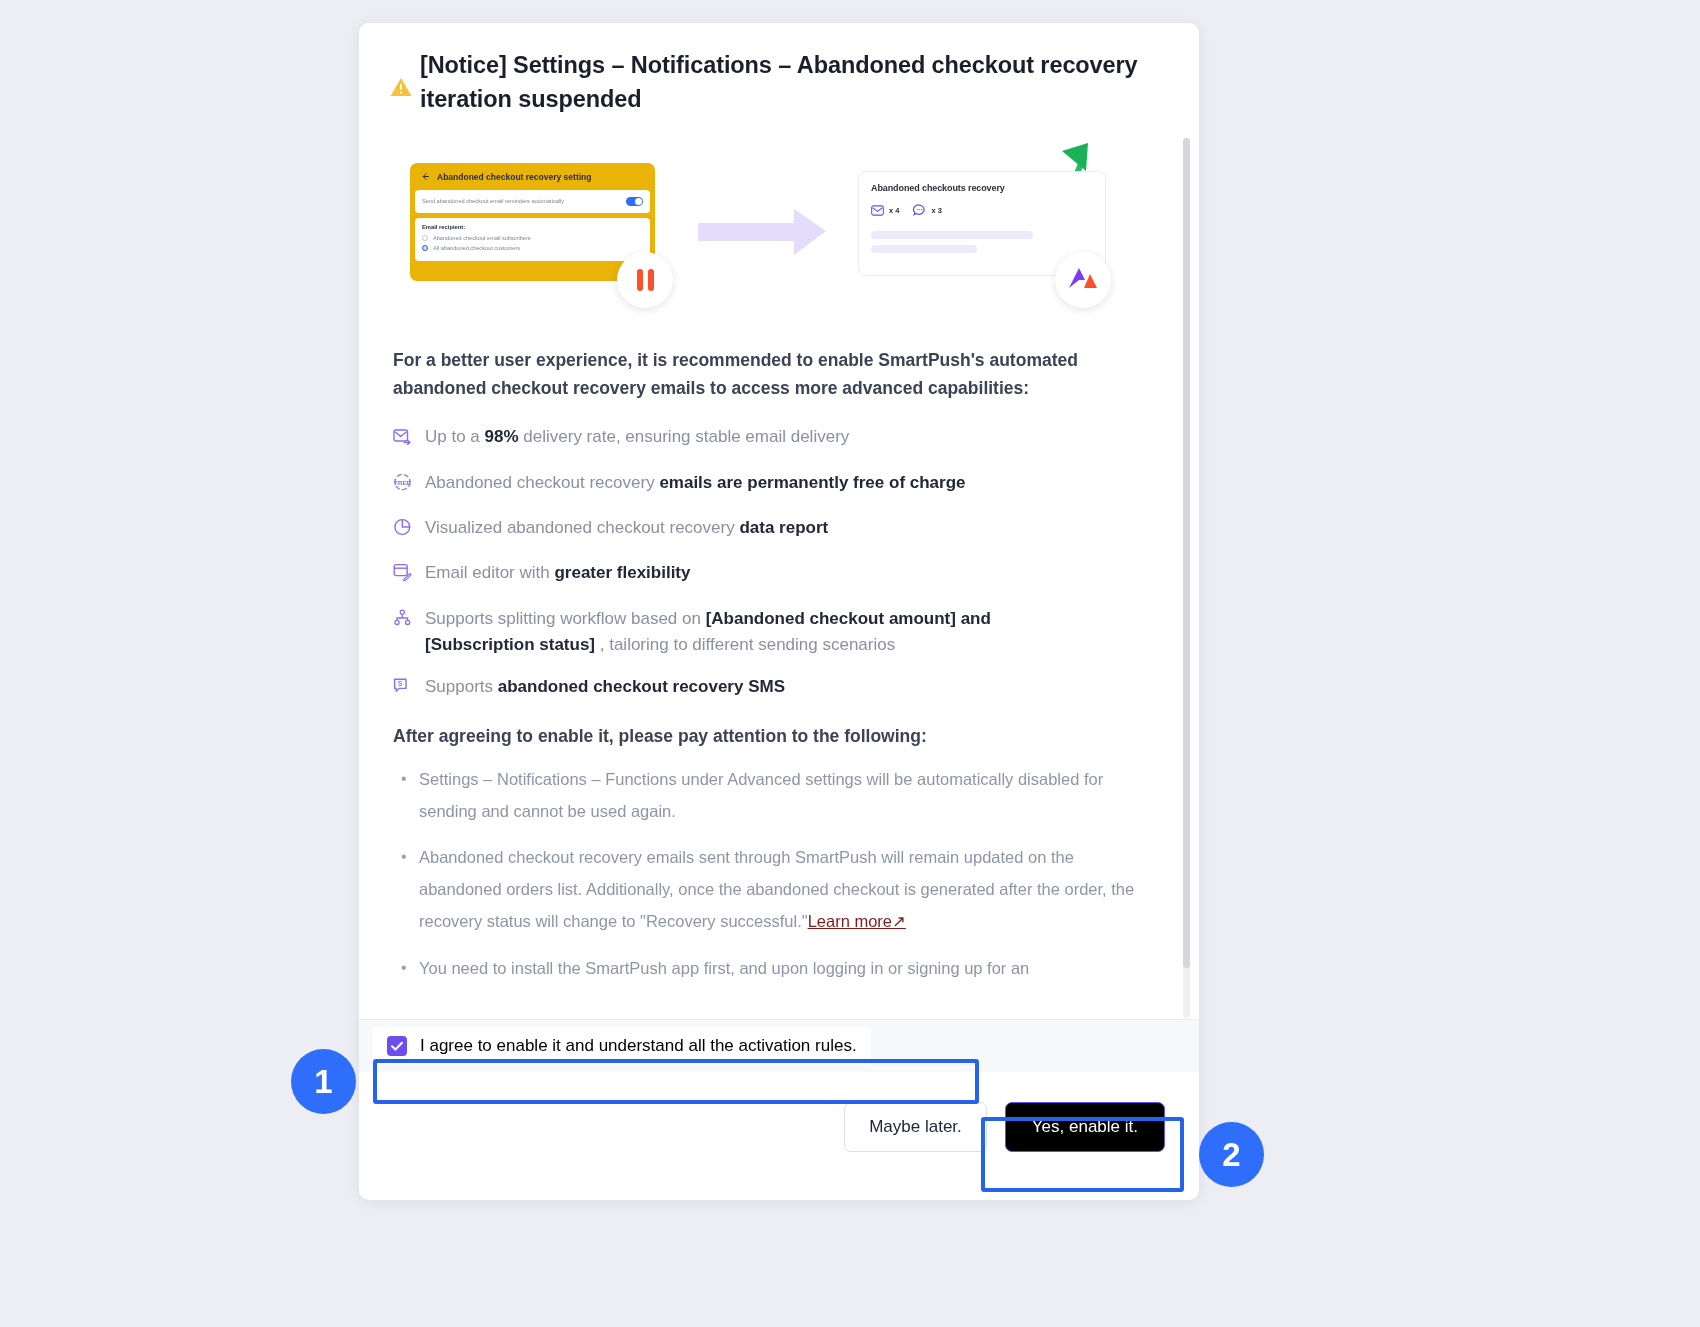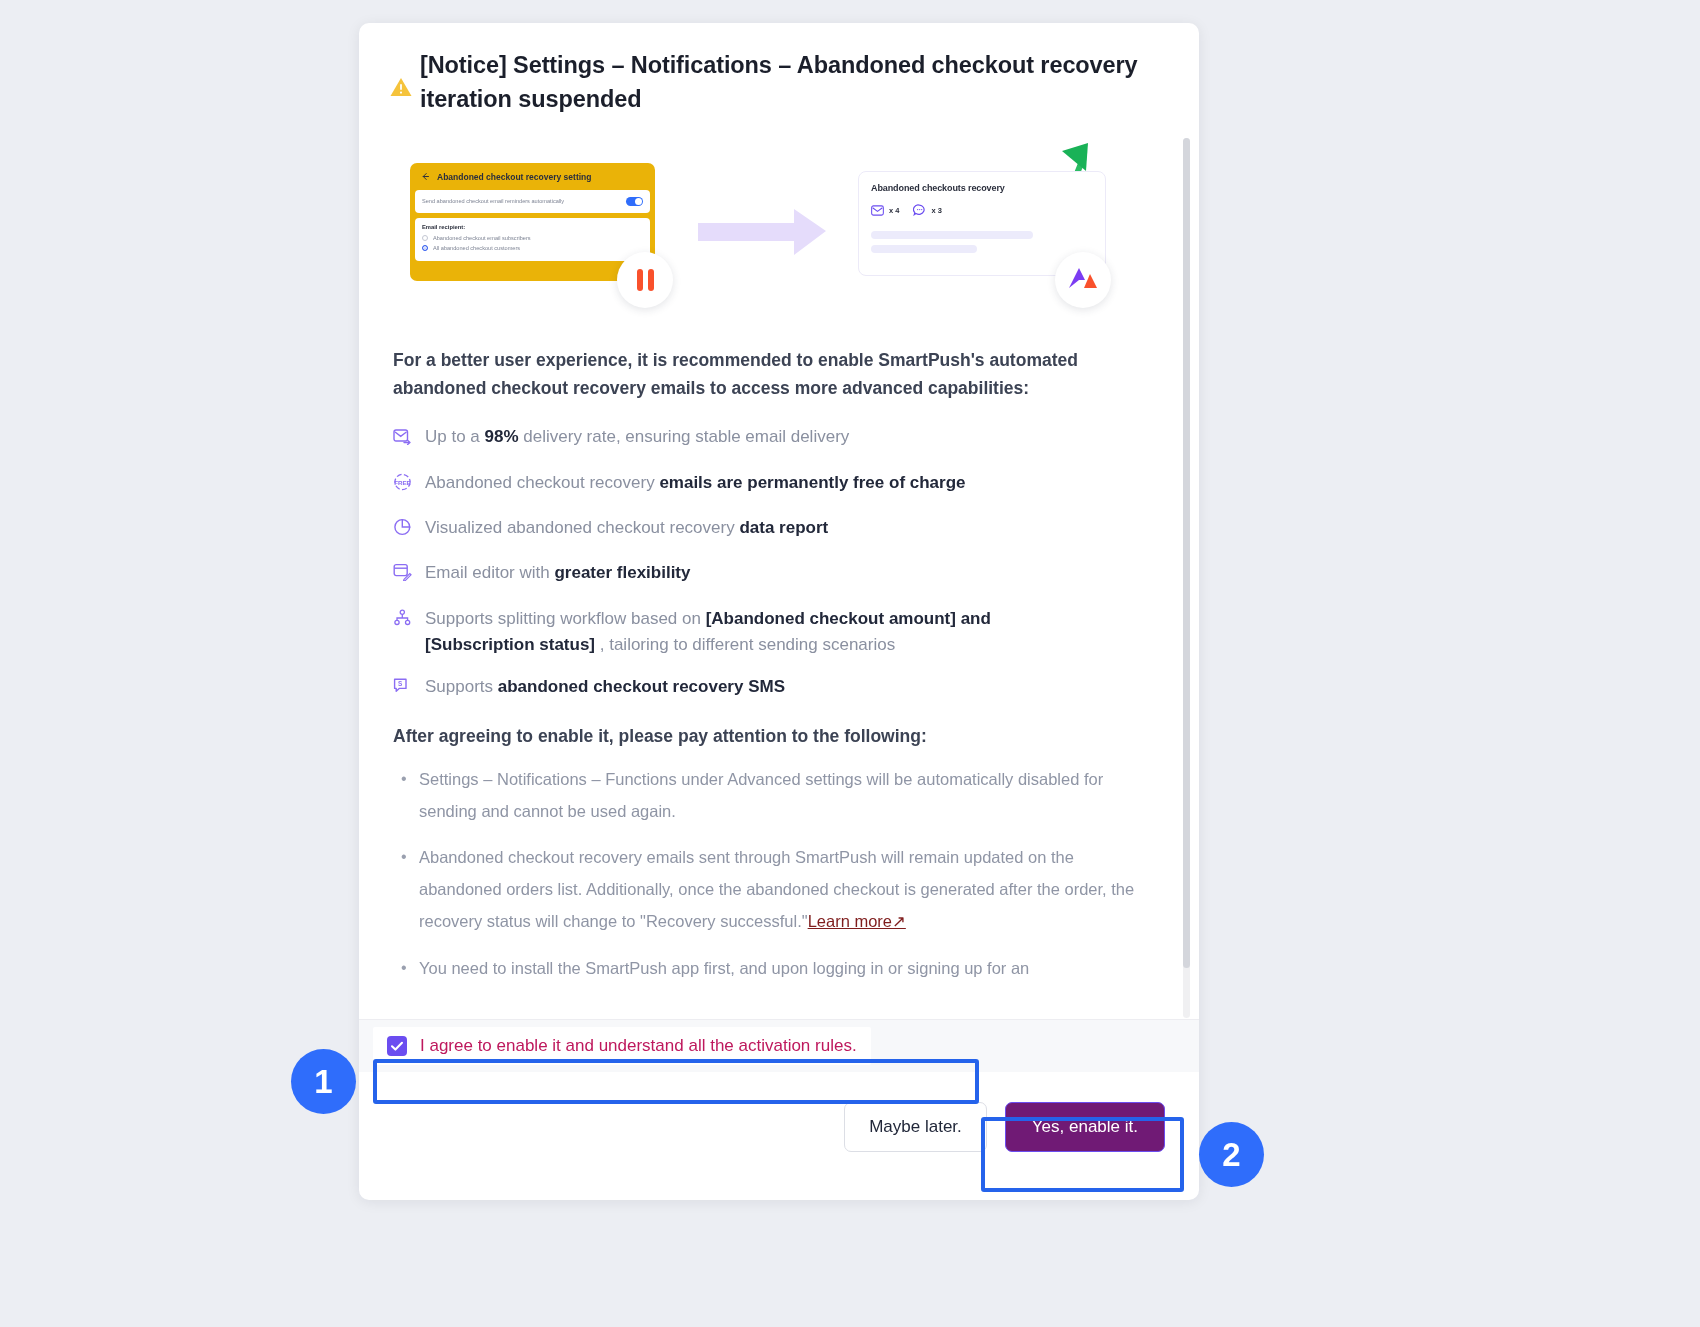--- a/index.html
+++ b/index.html
@@ -167,36 +167,36 @@
   .agree-box {
     position: absolute; left: 14px; top: 7px;
     display: flex; align-items: center; gap: 13px;
     background: #fff; padding: 9px 14px;
     border-radius: 2px;
   }
   .cbx {
     width: 20px; height: 20px; border-radius: 4px;
     background: #6b4df0; position: relative; flex: 0 0 auto;
   }
-  .agree-label { font-size: 17px; color: #be185d; }
+  .agree-label { font-size: 17px; color: #000000; }
 
   .modal-footer {
     position: absolute; left: 0; bottom: 0;
     width: 840px; height: 128px;
     display: flex; align-items: center; justify-content: flex-end;
     gap: 18px; padding: 0 34px 18px 0;
   }
   .btn {
     font-family: "Liberation Sans", sans-serif;
     font-size: 17px; border-radius: 7px; cursor: pointer;
     padding: 14px 24px; border: 1px solid #dcdee5;
     background: #fff; color: #22283a;
   }
   .btn-primary {
-    background: #701a75; border-color: #6b4df0; color: #fff;
+    background: #000000; border-color: #6b4df0; color: #fff;
     padding: 14px 26px;
   }
 
   
   .hl-box {
     position: absolute; border: 4px solid #2563eb; border-radius: 3px;
     pointer-events: none;
   }
   .hl-checkbox { left: 373px; top: 1059px; width: 606px; height: 45px; }
   .hl-primary  { left: 981px; top: 1117px; width: 203px; height: 75px; }

